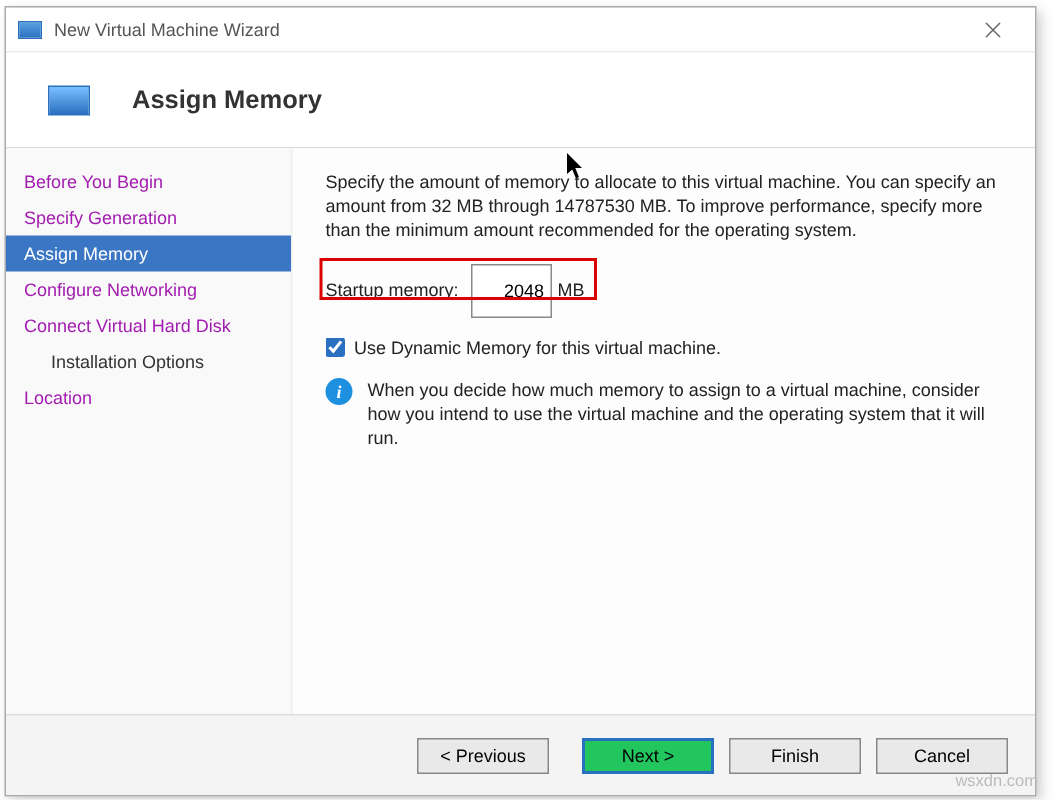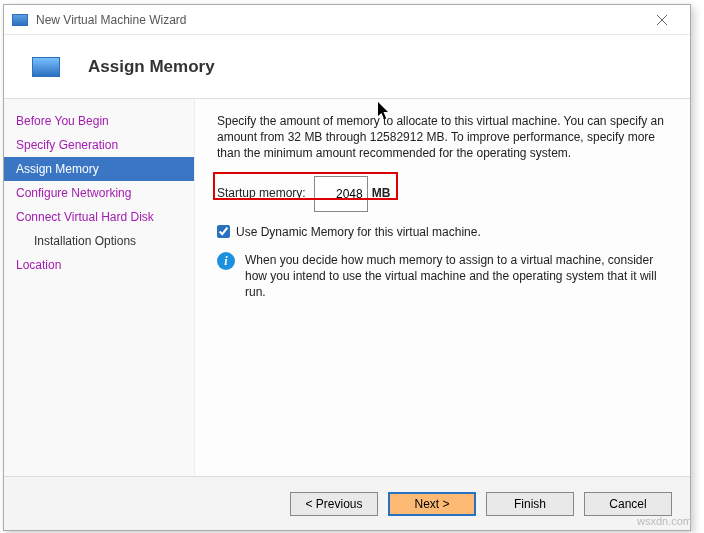--- a/index.html
+++ b/index.html
@@ -15,28 +15,28 @@
   .sidebar { width: 190px; background: #f9f9f9; padding: 10px 0; }
   .sidebar-item { padding: 5px 12px; color: #a21caf; cursor: pointer; }
   .sidebar-item.active { background: #3a76c4; color: #fff; }
   .sidebar-subitem { padding: 5px 12px 5px 30px; color: #333; cursor: pointer; }
   .content { flex: 1; padding: 14px 24px 14px 22px; background: #fdfdfd; color: #222; line-height: 1.35; border-left: 1px solid #eee; position: relative; }
   .desc { margin-bottom: 14px; }
   .memrow { display: flex; align-items: center; margin-bottom: 12px; position: relative; }
   .memrow-highlight { position: absolute; left: -4px; top: -4px; width: 185px; height: 28px; border: 2px solid #d00; pointer-events: none; }
   .memrow label { margin-right: 8px; }
   .meminput { width: 54px; height: 20px; border: 1px solid #888; padding: 17px 4px; text-align: right; font: inherit; }
-  .memunit { margin-left: 4px; font-weight: bold; }
+  .memunit { margin-left: 4px; }
   .checkrow { display: flex; align-items: center; margin-bottom: 12px; }
   .checkrow input { margin-right: 6px; accent-color: #2a70c0; }
   .inforow { display: flex; align-items: flex-start; gap: 10px; }
   .info-icon { flex: 0 0 18px; width: 18px; height: 18px; border-radius: 50%; background: #1e90e0; color: #fff; font-weight: bold; display: flex; align-items: center; justify-content: center; font-size: 12px; font-family: Georgia, serif; font-style: italic; }
   .footer { height: 54px; border-top: 1px solid #ddd; display: flex; align-items: center; justify-content: flex-end; padding: 0 18px; gap: 10px; background: #f4f4f4; }
   .footer button { width: 88px; height: 24px; border: 1px solid #888; background: #e9e9e9; font: inherit; cursor: pointer; }
-  .footer button.primary { border: 2px solid #2a70c0; background: #fdba74; }
+  .footer button.primary { border: 2px solid #2a70c0; background: #22c55e; margin-left: 12px; }
   .cursor { position: absolute; pointer-events: none; }
   .watermark { position: absolute; right: 12px; bottom: 6px; color: #bbb; font-size: 11px; }
 </style>
 </head>
 <body>
 
 <div class="window">
 
   <div class="titlebar">
     <div class="titlebar-icon"></div>
@@ -60,21 +60,21 @@
       <div class="sidebar-item">Before You Begin</div>
       <div class="sidebar-item">Specify Generation</div>
       <div class="sidebar-item active">Assign Memory</div>
       <div class="sidebar-item">Configure Networking</div>
       <div class="sidebar-item">Connect Virtual Hard Disk</div>
       <div class="sidebar-subitem">Installation Options</div>
       <div class="sidebar-item">Location</div>
     </div>
 
     <div class="content">
-      <div class="desc">Specify the amount of memory to allocate to this virtual machine. You can specify an amount from 32 MB through 12582912 MB. To improve performance, specify more than the minimum amount recommended for the operating system.</div>
+      <div class="desc">Specify the amount of memory to allocate to this virtual machine. You can specify an amount from 32 MB through 14787530 MB. To improve performance, specify more than the minimum amount recommended for the operating system.</div>
 
       <div class="memrow">
         <div class="memrow-highlight"></div>
         <label>Startup memory:</label>
         <input class="meminput" value="2048" style="">
         <span class="memunit">MB</span>
       </div>
 
       <div class="checkrow">
         <input type="checkbox" checked="" style="">

